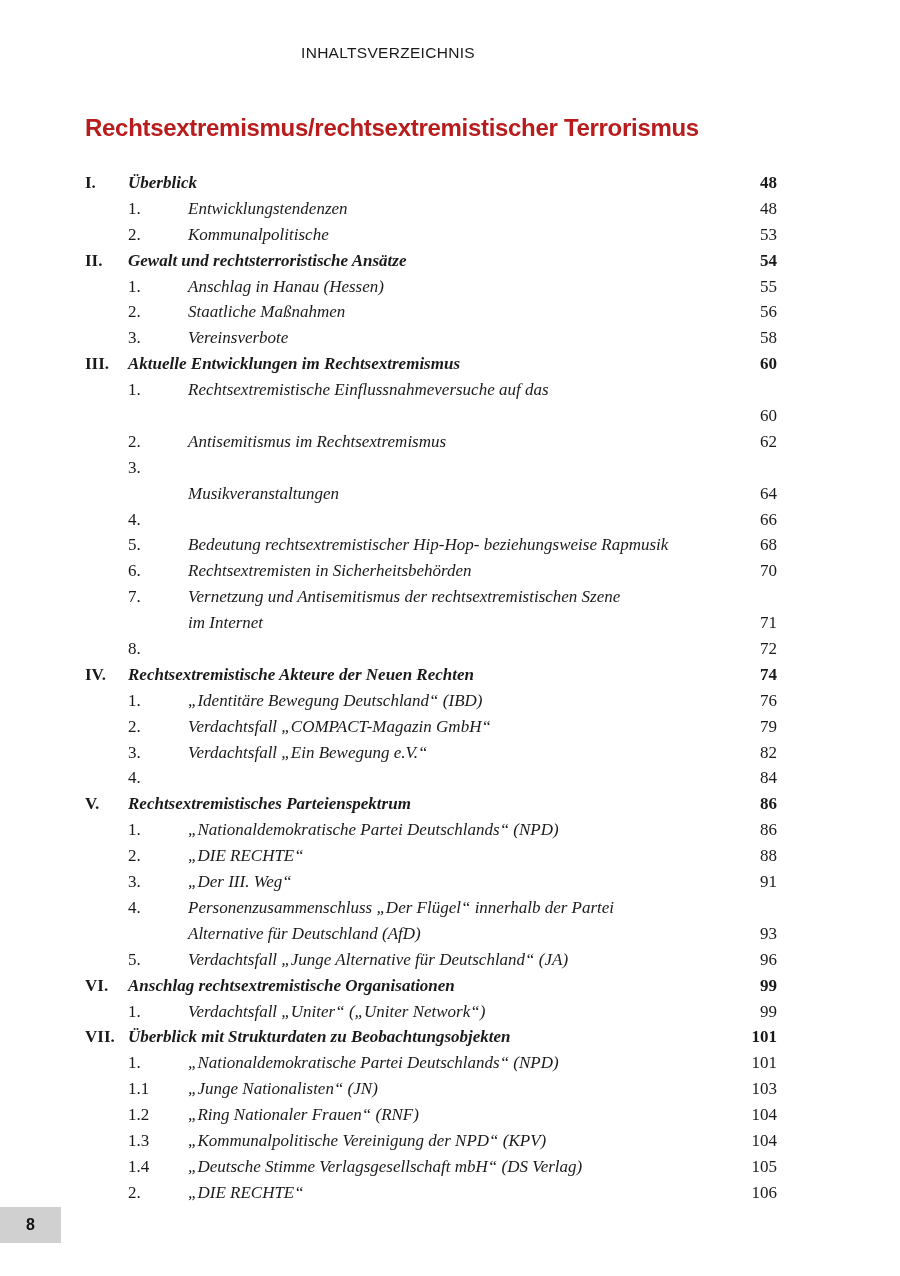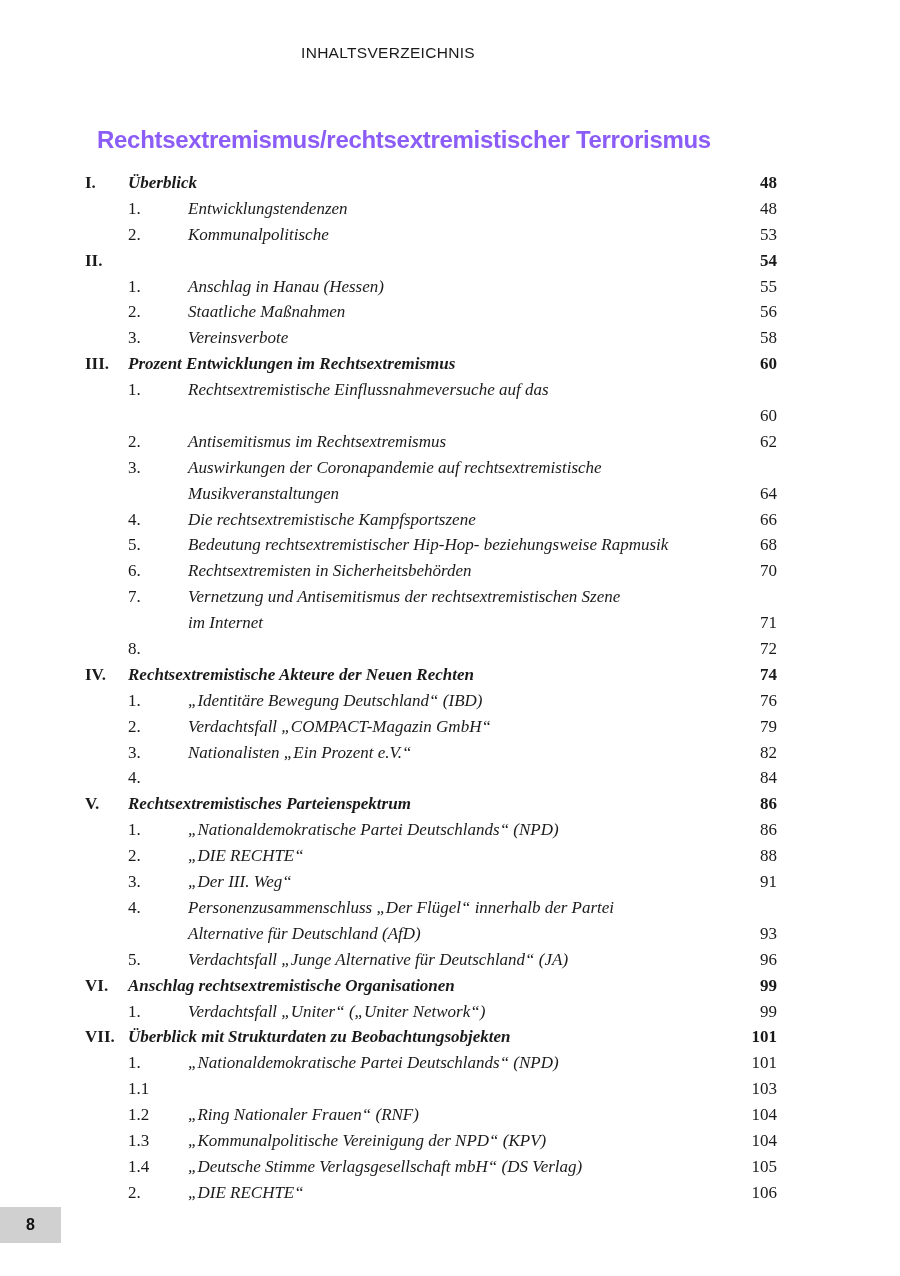--- a/index.html
+++ b/index.html
@@ -9,22 +9,22 @@
       font-family: "Liberation Serif", "DejaVu Serif", serif;
     }
     .running-head {
       position: absolute; top: 44px; left: 0; width: 776px; text-align: center;
       font-family: "Liberation Sans", "DejaVu Sans", sans-serif;
       font-size: 15.5px; letter-spacing: 0.3px; color: #1a1a1a;
     }
     .section-title {
       position: absolute; top: 114px; left: 85px;
       font-family: "Liberation Sans", "DejaVu Sans", sans-serif;
-      font-weight: bold; font-size: 24px; color: #8b5cf6; letter-spacing: -0.3px;
-      margin: 12px;
+      font-weight: bold; font-size: 24px; color: #b91c1c; letter-spacing: -0.3px;
+      margin: 0;
     }
     .toc {
       position: absolute; top: 170px; left: 85px; width: 692px;
       font-size: 17px;
     }
     .row { position: relative; height: 25.9px; line-height: 25.9px; white-space: nowrap; }
     .row.bold { font-weight: bold; }
     .num { position: absolute; left: 0; }
     .row.sub .num { left: 43px; }
     .text { position: absolute; left: 43px; font-style: italic; }
@@ -54,65 +54,64 @@
       <span class="text">Entwicklungstendenzen</span>
       <span class="page">48</span>
     </div>
     <div class="row sub">
       <span class="num">2.</span>
       <span class="text">Kommunalpolitische</span>
       <span class="page">53</span>
     </div>
     <div class="row bold">
       <span class="num">II.</span>
+      <span class="text">Gewalt und rechtsterroristische Ansätze</span>
       <span class="page">54</span>
     </div>
     <div class="row sub">
       <span class="num">1.</span>
       <span class="text">Anschlag in Hanau (Hessen)</span>
       <span class="page">55</span>
     </div>
     <div class="row sub">
       <span class="num">2.</span>
       <span class="text">Staatliche Maßnahmen</span>
       <span class="page">56</span>
     </div>
     <div class="row sub">
       <span class="num">3.</span>
       <span class="text">Vereinsverbote</span>
       <span class="page">58</span>
     </div>
     <div class="row bold">
       <span class="num">III.</span>
-      <span class="text">Prozent Entwicklungen im Rechtsextremismus</span>
+      <span class="text">Aktuelle Entwicklungen im Rechtsextremismus</span>
       <span class="page">60</span>
     </div>
     <div class="row sub">
       <span class="num">1.</span>
       <span class="text">Rechtsextremistische Einflussnahmeversuche auf das</span>
     </div>
     <div class="row sub">
       <span class="page">60</span>
     </div>
     <div class="row sub">
       <span class="num">2.</span>
       <span class="text">Antisemitismus im Rechtsextremismus</span>
       <span class="page">62</span>
     </div>
     <div class="row sub">
       <span class="num">3.</span>
-      <span class="text">Auswirkungen der Coronapandemie auf rechtsextremistische</span>
     </div>
     <div class="row sub">
       <span class="text">Musikveranstaltungen</span>
       <span class="page">64</span>
     </div>
     <div class="row sub">
       <span class="num">4.</span>
-      <span class="text">Die rechtsextremistische Kampfsportszene</span>
       <span class="page">66</span>
     </div>
     <div class="row sub">
       <span class="num">5.</span>
       <span class="text">Bedeutung rechtsextremistischer Hip-Hop- beziehungsweise Rapmusik</span>
       <span class="page">68</span>
     </div>
     <div class="row sub">
       <span class="num">6.</span>
       <span class="text">Rechtsextremisten in Sicherheitsbehörden</span>
@@ -140,21 +139,21 @@
       <span class="text">„Identitäre Bewegung Deutschland“ (IBD)</span>
       <span class="page">76</span>
     </div>
     <div class="row sub">
       <span class="num">2.</span>
       <span class="text">Verdachtsfall „COMPACT-Magazin GmbH“</span>
       <span class="page">79</span>
     </div>
     <div class="row sub">
       <span class="num">3.</span>
-      <span class="text">Nationalisten „Ein Prozent e.V.“</span>
+      <span class="text">Verdachtsfall „Ein Bewegung e.V.“</span>
       <span class="page">82</span>
     </div>
     <div class="row sub">
       <span class="num">4.</span>
       <span class="page">84</span>
     </div>
     <div class="row bold">
       <span class="num">V.</span>
       <span class="text">Rechtsextremistisches Parteienspektrum</span>
       <span class="page">86</span>
@@ -202,20 +201,21 @@
       <span class="text">Überblick mit Strukturdaten zu Beobachtungsobjekten</span>
       <span class="page">101</span>
     </div>
     <div class="row sub">
       <span class="num">1.</span>
       <span class="text">„Nationaldemokratische Partei Deutschlands“ (NPD)</span>
       <span class="page">101</span>
     </div>
     <div class="row sub">
       <span class="num">1.1</span>
+      <span class="text">„Junge Nationalisten“ (JN)</span>
       <span class="page">103</span>
     </div>
     <div class="row sub">
       <span class="num">1.2</span>
       <span class="text">„Ring Nationaler Frauen“ (RNF)</span>
       <span class="page">104</span>
     </div>
     <div class="row sub">
       <span class="num">1.3</span>
       <span class="text">„Kommunalpolitische Vereinigung der NPD“ (KPV)</span>

